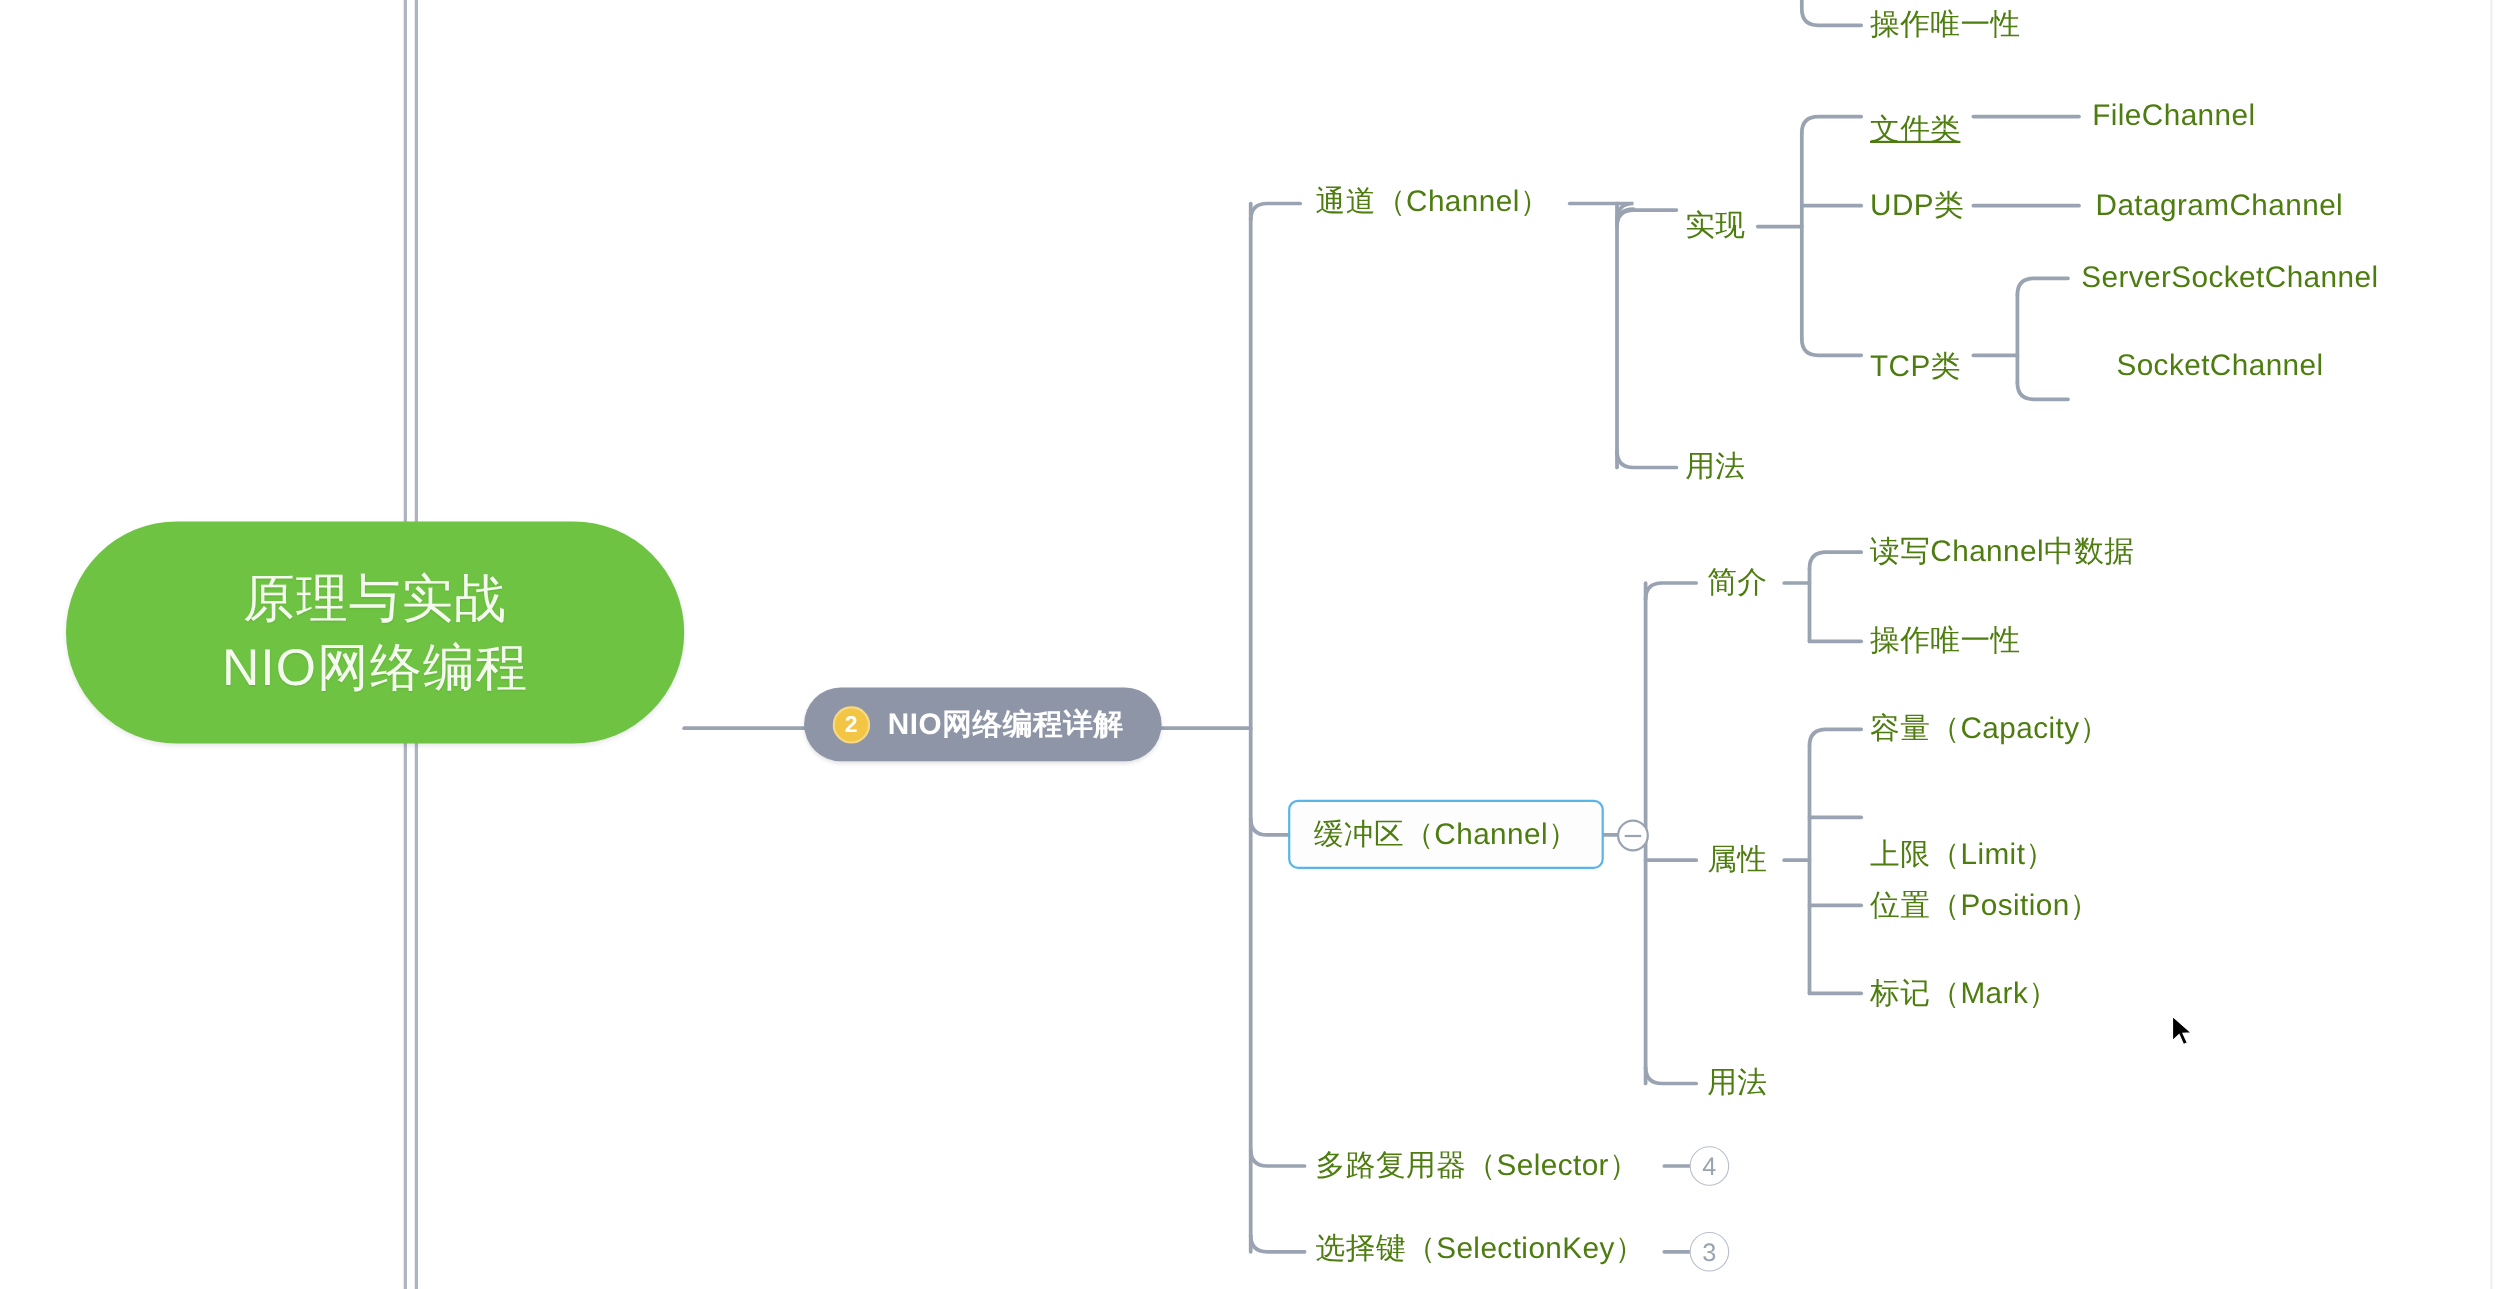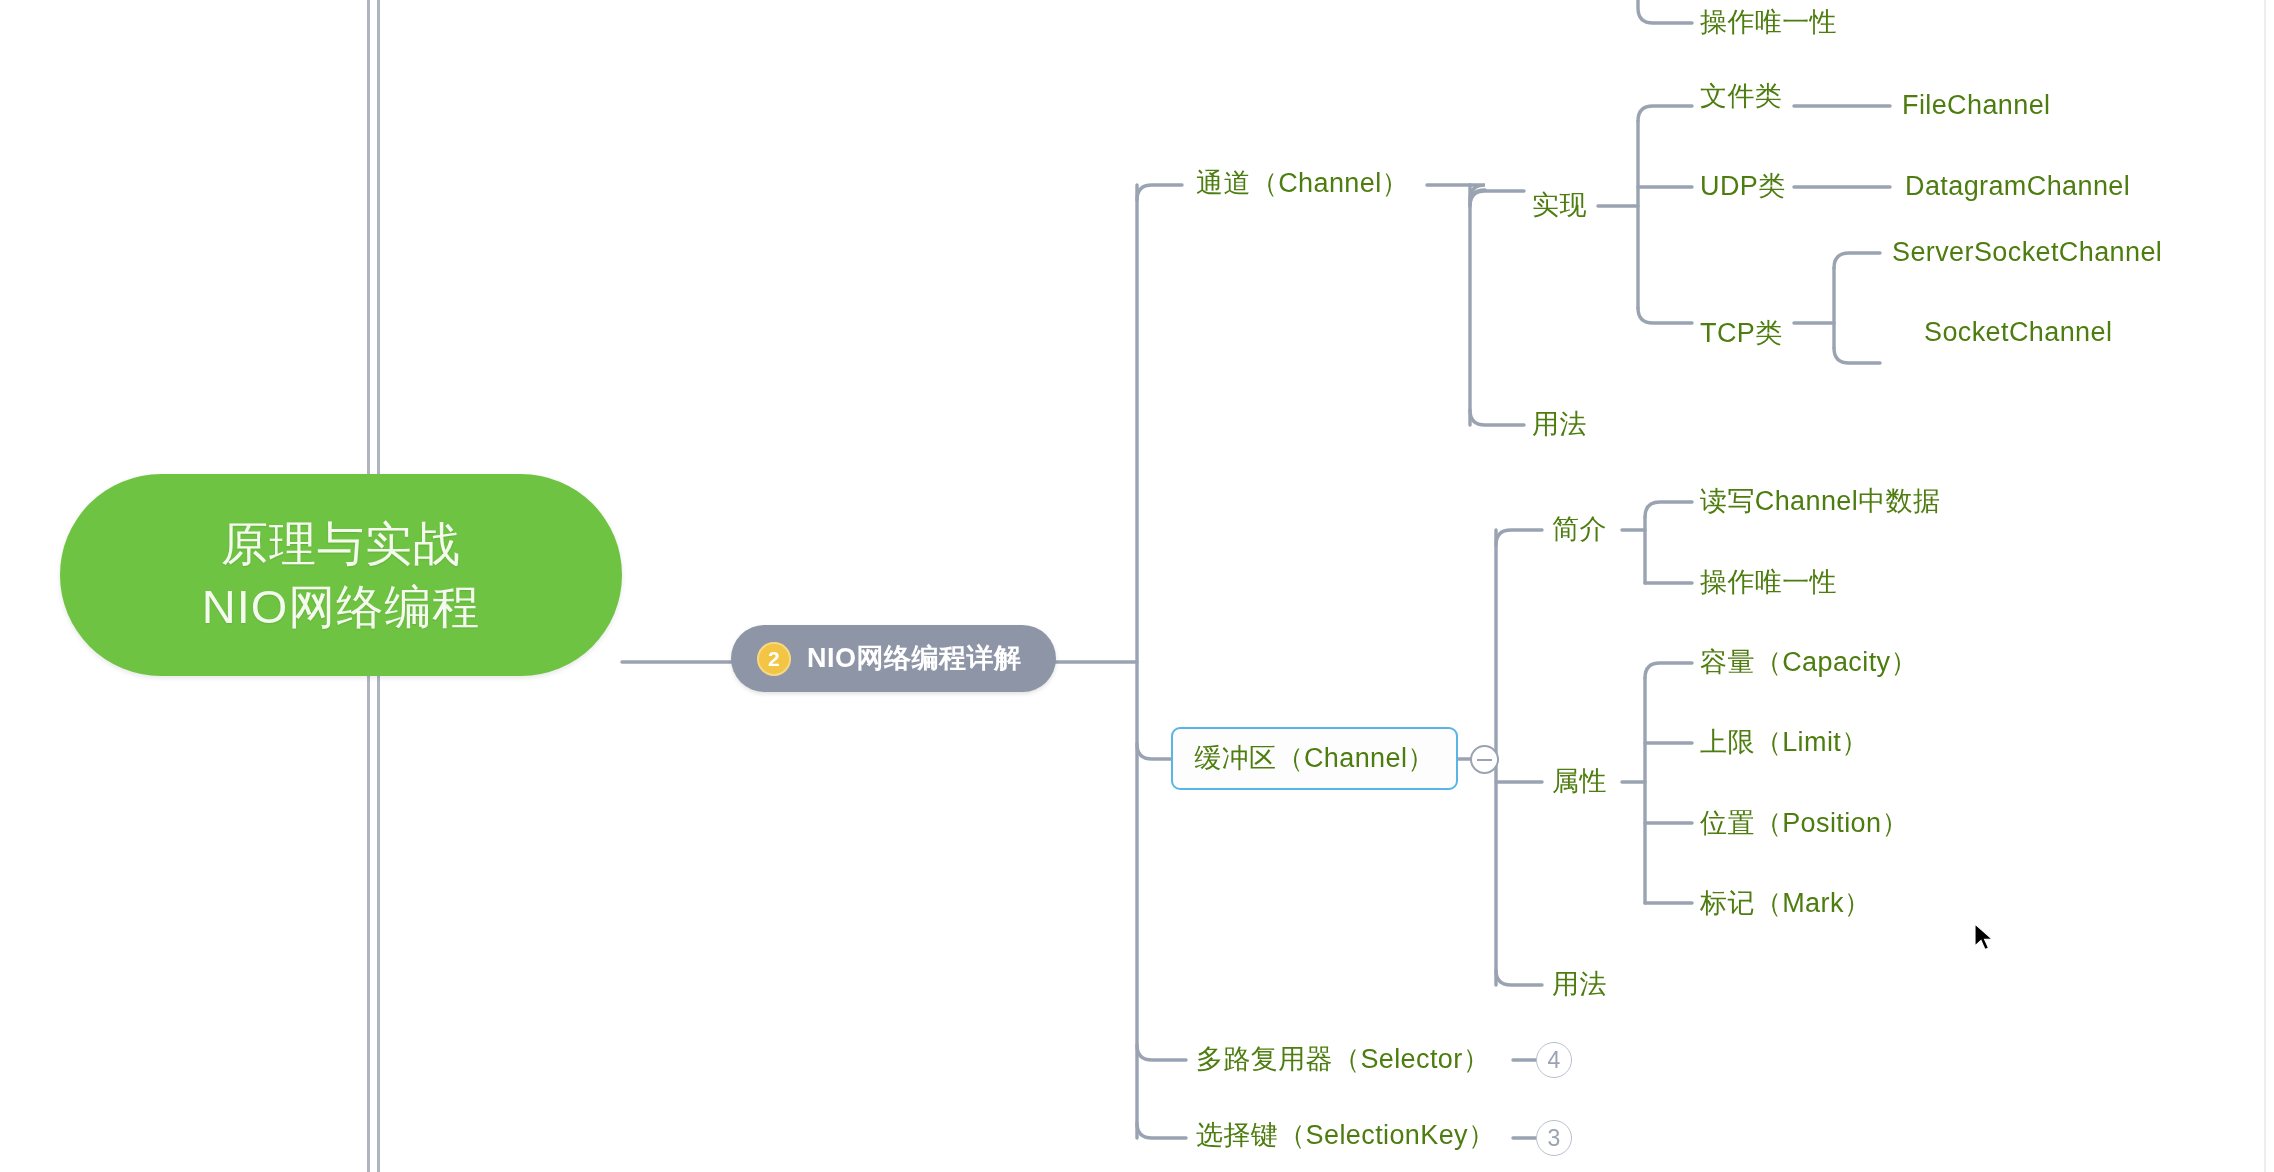--- a/index.html
+++ b/index.html
@@ -247,21 +247,21 @@
   </div>
 
   <div class="node txt" style="left:1196px; top:170px;">通道（Channel）</div>
 
   <div class="node txt" style="left:1532px; top:192px;">实现</div>
 
   <div class="node txt" style="left:1532px; top:411px;">用法</div>
 
   <div class="node txt" style="left:1700px; top:9px;">操作唯一性</div>
 
-  <div class="node txt" style="left:1700px; top:83px;">文件类</div>
+  <div class="node txt" style="left:1700px; top:104px;text-decoration:underline;">文件类</div>
 
   <div class="node txt" style="left:1700px; top:173px;">UDP类</div>
 
   <div class="node txt" style="left:1700px; top:309px;margin-top:11px;">TCP类</div>
 
   <div class="node txt" style="left:1902px; top:92px;">FileChannel</div>
 
   <div class="node txt" style="left:1905px; top:173px;">DatagramChannel</div>
 
   <div class="node txt" style="left:1892px; top:239px;">ServerSocketChannel</div>
@@ -281,21 +281,21 @@
   <div class="node txt" style="left:1552px; top:768px;">属性</div>
 
   <div class="node txt" style="left:1552px; top:971px;">用法</div>
 
   <div class="node txt" style="left:1700px; top:488px;">读写Channel中数据</div>
 
   <div class="node txt" style="left:1700px; top:569px;">操作唯一性</div>
 
   <div class="node txt" style="left:1700px; top:649px;">容量（Capacity）</div>
 
-  <div class="node txt" style="left:1700px; top:729px;">上限（Limit）</div>
+  <div class="node txt" style="left:1700px; top:763px;">上限（Limit）</div>
 
   <div class="node txt" style="left:1700px; top:810px;">位置（Position）</div>
 
   <div class="node txt" style="left:1700px; top:890px;">标记（Mark）</div>
 
   <div class="node txt" style="left:1196px; top:1046px;">多路复用器（Selector）</div>
 
   <div class="count-bubble" style="left:1536px; top:1042px;">4</div>
 
   <div class="node txt" style="left:1196px; top:1122px;">选择键（SelectionKey）</div>

